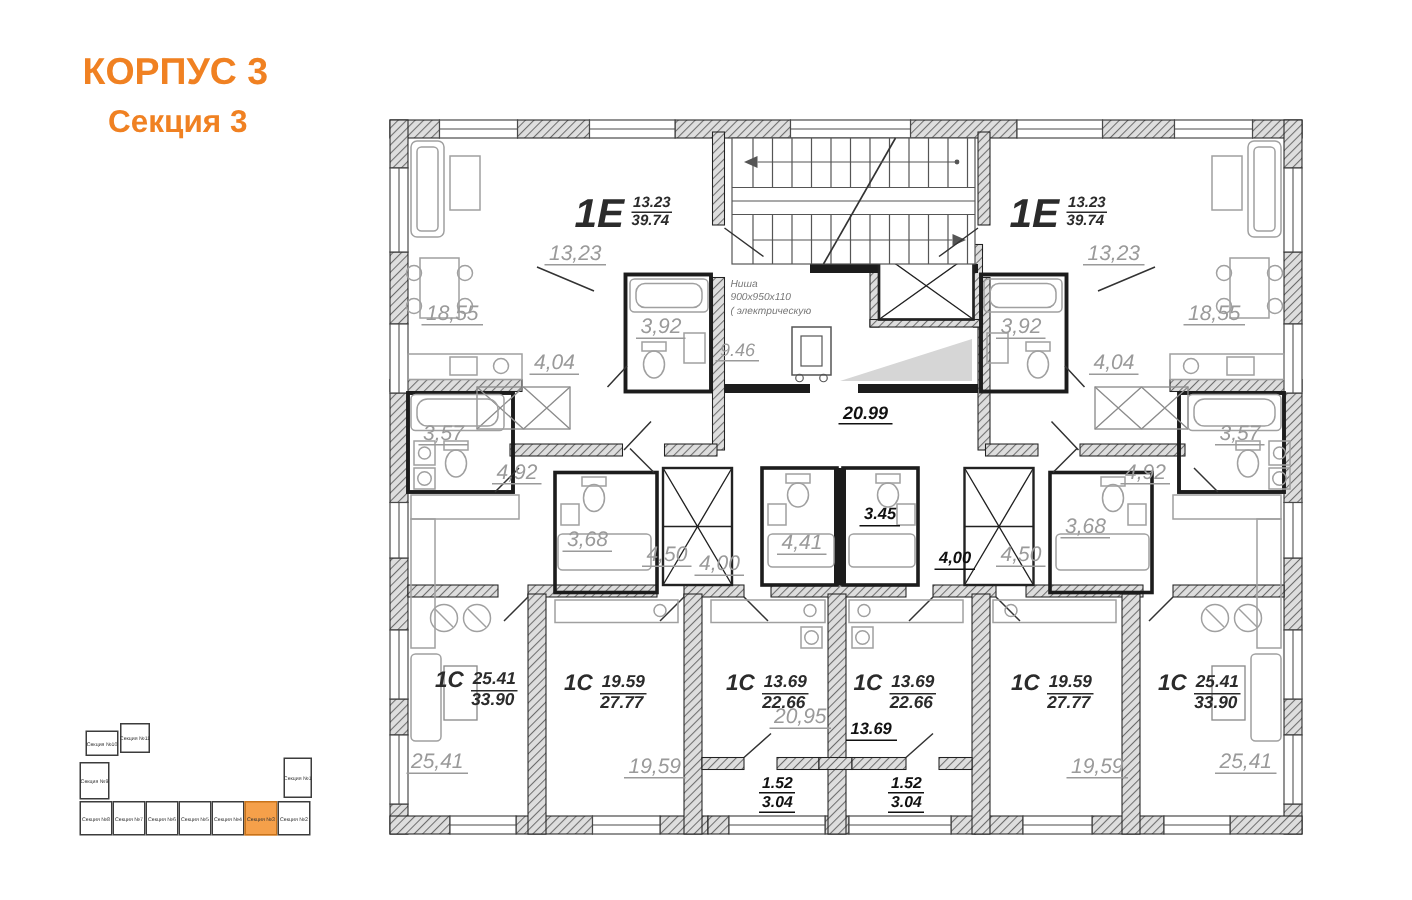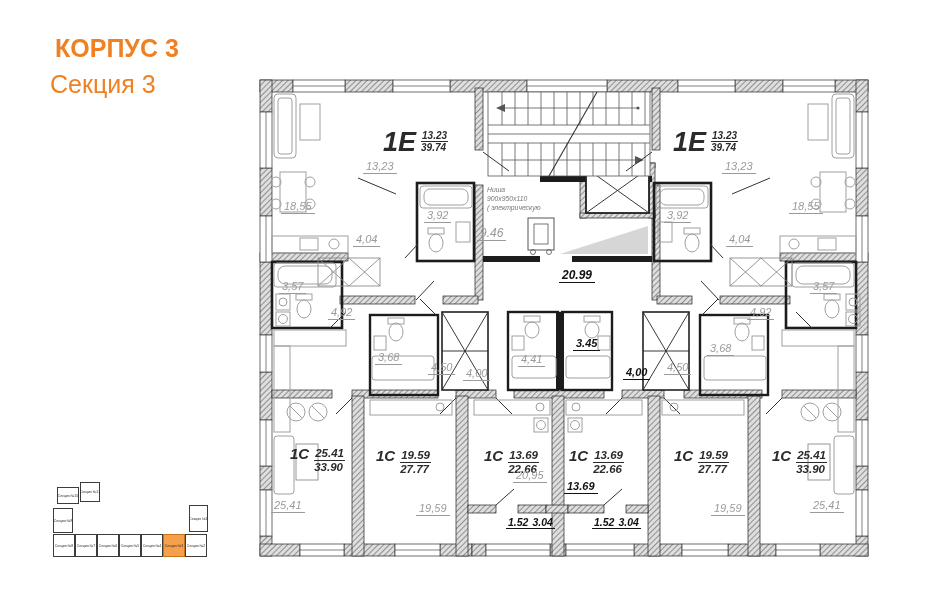--- a/index.html
+++ b/index.html
@@ -2,36 +2,36 @@
 <html style="--accent: #F08122; --hl: #F5A04A;"><head>
 <meta charset="utf-8">
 <style>
   :root{ --accent:#F08122; --hl:#F5A04A; }
   html,body{margin:0;padding:0;background:#fff;}
   .canvas{position:relative;width:941px;height:600px;background:#fff;overflow:hidden;
           font-family:"Liberation Sans",sans-serif;}
   .plan-svg{position:absolute;left:0;top:0;}
   
   .t1{position:absolute;left:55px;top:34px;font-size:25px;font-weight:bold;color:var(--accent);}
-  .t2{position:absolute;left:50px;top:70px;font-size:25px;font-weight:normal;color:var(--accent);}
+  .t2{position:absolute;left:72px;top:70px;font-size:21px;font-weight:bold;color:var(--accent);}
   .t3{position:absolute;left:55px;top:102px;font-size:16.5px;font-weight:bold;color:#111;}
   
   .lbl{position:absolute;font-style:italic;white-space:nowrap;line-height:1;}
-  .gray{color:#9a9a9a;font-size:11px;border-bottom:1px solid #9a9a9a;padding:0 3px 1px;}
+  .gray{color:#9a9a9a;font-size:14px;border-bottom:1px solid #9a9a9a;padding:0 3px 1px;}
   .blk{color:#111;font-size:11px;font-weight:bold;border-bottom:1.3px solid #111;padding:0 3px 1px;}
   .big{font-size:12px;}
   .apt{position:absolute;display:flex;gap:5px;color:#2b2b2b;font-weight:bold;font-style:italic;align-items:flex-start;}
   .apt .t{line-height:0.9;}
   .apt-e .t{font-size:27px;}
   .apt-c .t{font-size:15px;}
   .frac{display:flex;flex-direction:column;line-height:1.12;align-items:flex-start;}
   .apt-e .frac{font-size:10px;}
   .apt-c .frac{font-size:11.5px;}
   .frac .n{border-bottom:1.5px solid #2b2b2b;padding:0 1px;}
-  .balc{position:absolute;display:flex;flex-direction:row;align-items:center;
+  .balc{position:absolute;display:flex;flex-direction:column;align-items:center;
         font-style:italic;font-weight:bold;color:#111;font-size:10.5px;line-height:1.15;}
   .balc span{border-bottom:1.2px solid #111;padding:0 2px;}
   .note{position:absolute;left:487px;top:186px;width:90px;font-style:italic;font-size:6.8px;
         color:#777;line-height:1.3;}
   
   .kp-block{position:absolute;background:#fff;border:1px solid #3c3c3c;box-sizing:border-box;
             display:flex;align-items:center;justify-content:center;}
   .kp-block.hl{background:var(--hl);border-color:#c8731a;}
   .kp-block span{font-size:3.5px;color:#333;white-space:nowrap;}
 </style>

